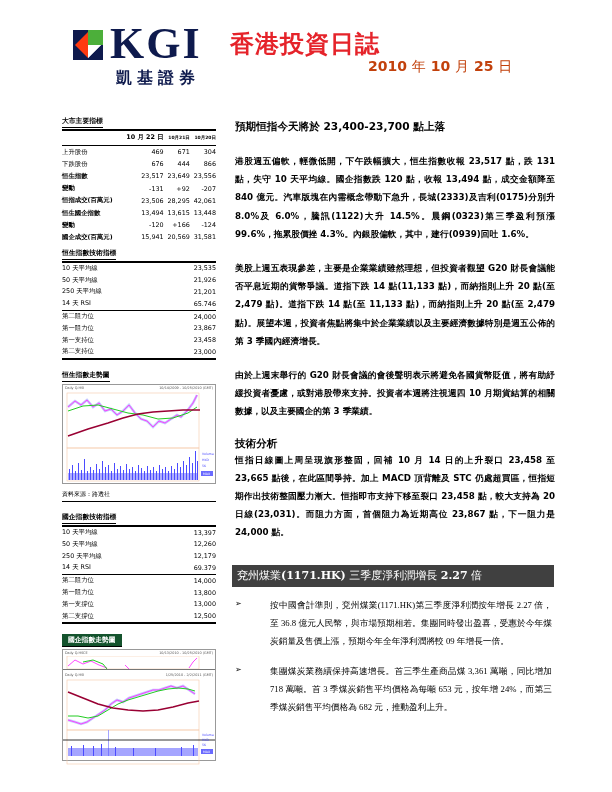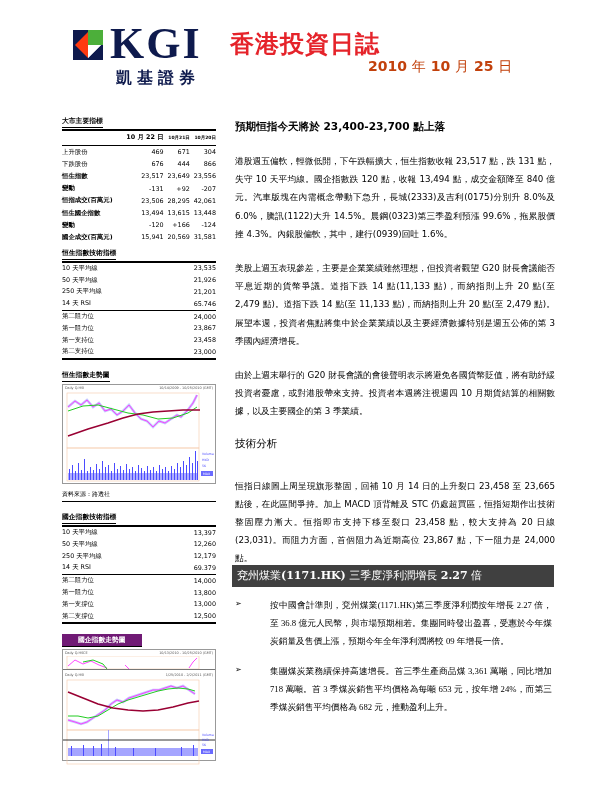--- a/index.html
+++ b/index.html
@@ -23,31 +23,31 @@
   table.mkt th.sm { font-size: 4.5px; }
   table.mkt td { padding: 1.6px 0; text-align: right; height: 11.6px; }
   table.mkt td:first-child { text-align: left; }
   table.mkt tr.b td:first-child { font-weight: bold; }
   table.ind { width: 154px; border-collapse: collapse; font-size: 6.4px; }
   table.ind td { padding: 1.4px 0; height: 11.2px; }
   table.ind td.v { text-align: right; }
   table.ind tr.sep td { border-bottom: 1px solid #000; }
   table.ind tr.end td { border-bottom: 2px solid #000; }
   .sec-bar { margin-top: 10px; font-weight: bold; font-size: 6.8px; border-bottom: 1px solid #000; padding-bottom: 1px; display: inline-block; }
-  .sec-bar.inv { background: #701a75; color: #fff; padding: 1px 16px; }
+  .sec-bar.inv { background: #14532d; color: #fff; padding: 1px 6px; }
 
   .chartbox { border: 1px solid #999; width: 154px; margin-top: 2px; position: relative; background: #fff; }
   .chart-hdr { font-size: 3.4px; color: #555; display: flex; justify-content: space-between; padding: 1px 2px; }
   .source { font-size: 6px; padding: 6px 0 2px; border-bottom: 1px solid #000; margin-bottom: 10px; }
 
   
   .right { position: absolute; left: 235px; top: 120px; width: 320px; }
   .headline { font-size: 10.6px; font-weight: bold; margin-bottom: 18px; }
-  .para { font-size: 8.7px; line-height: 18.2px; margin-bottom: 16px; text-align: justify; }
-  .subhead { font-size: 10.6px; font-weight: normal; margin-bottom: 26px; margin-top: 2px; }
+  .para { font-size: 8.7px; line-height: 18.2px; margin-bottom: 16px; text-align: justify; font-weight: bold; }
+  .subhead { font-size: 10.6px; font-weight: bold; margin-bottom: 0; margin-top: 2px; }
   .banner { position: absolute; left: 232px; top: 565px; width: 322px; height: 22px; background: #404040; color: #fff; font-family: "DejaVu Serif", "Liberation Serif", serif; font-size: 11px; line-height: 22px; padding-left: 5px; }
   .banner b { font-weight: bold; }
   .bullets { position: absolute; left: 235px; top: 596px; width: 320px; }
   .bullet { display: flex; margin-bottom: 12px; }
   .bullet .mk { width: 35px; font-size: 8px; padding-top: 3px; }
   .bullet .tx { width: 282px; font-size: 8.7px; line-height: 18px; text-align: justify; font-family: Liberation Serif, serif; }
 </style>
 </head>
 <body>
 

